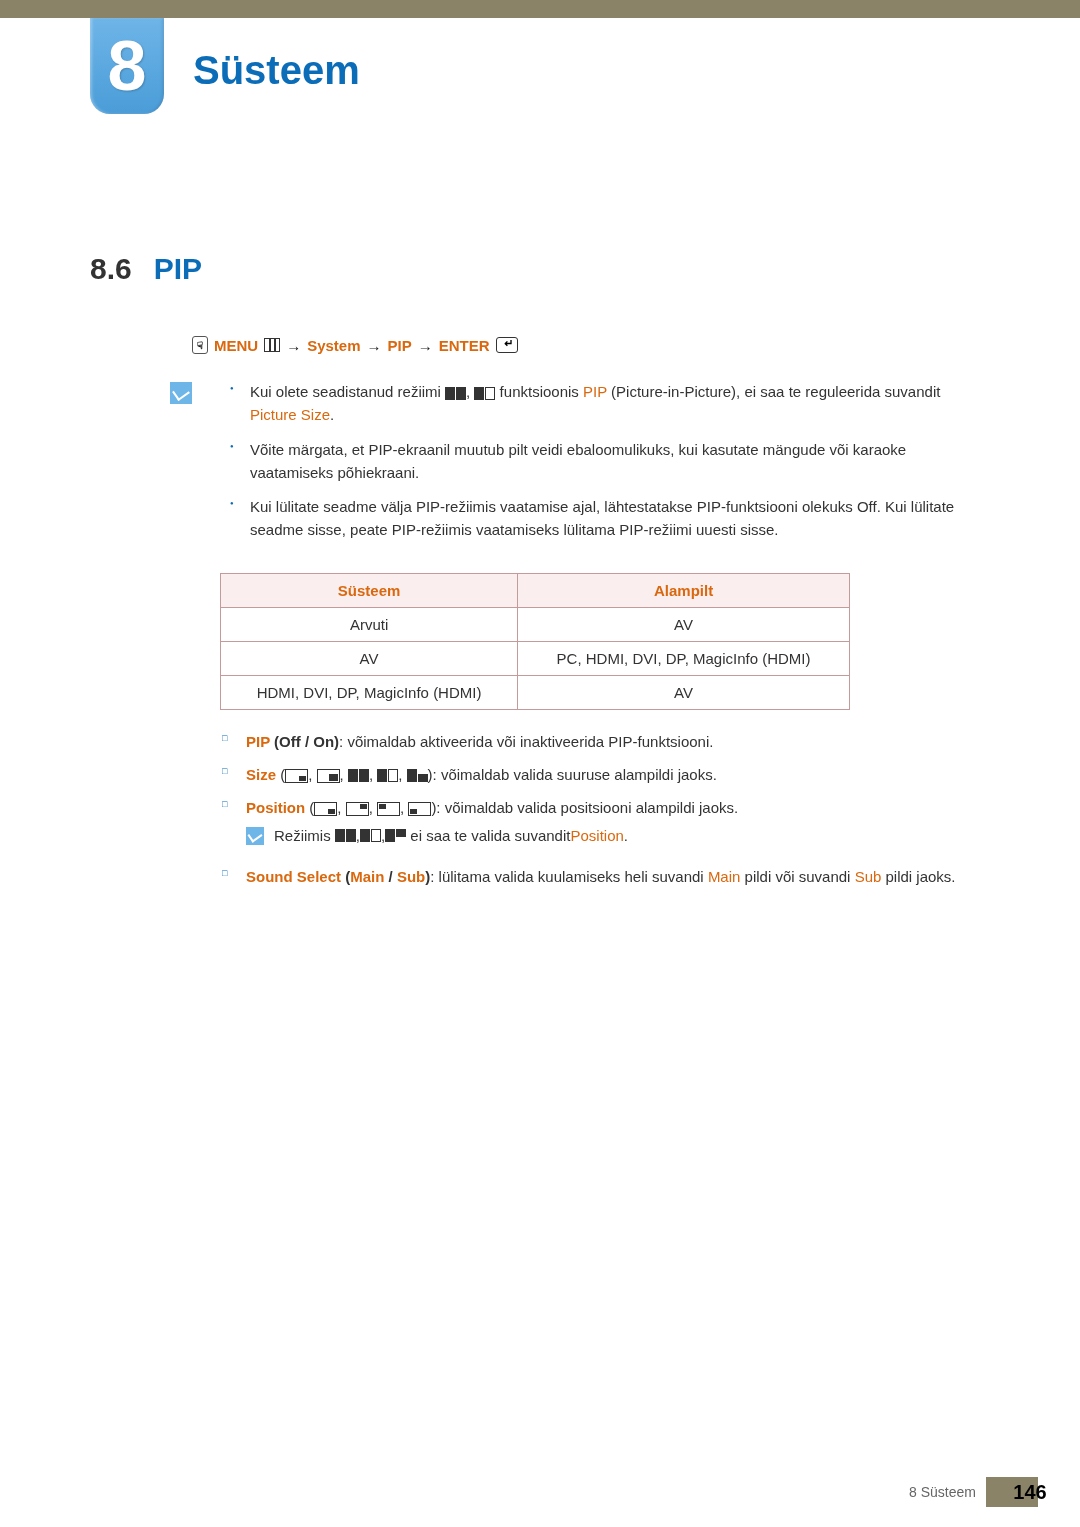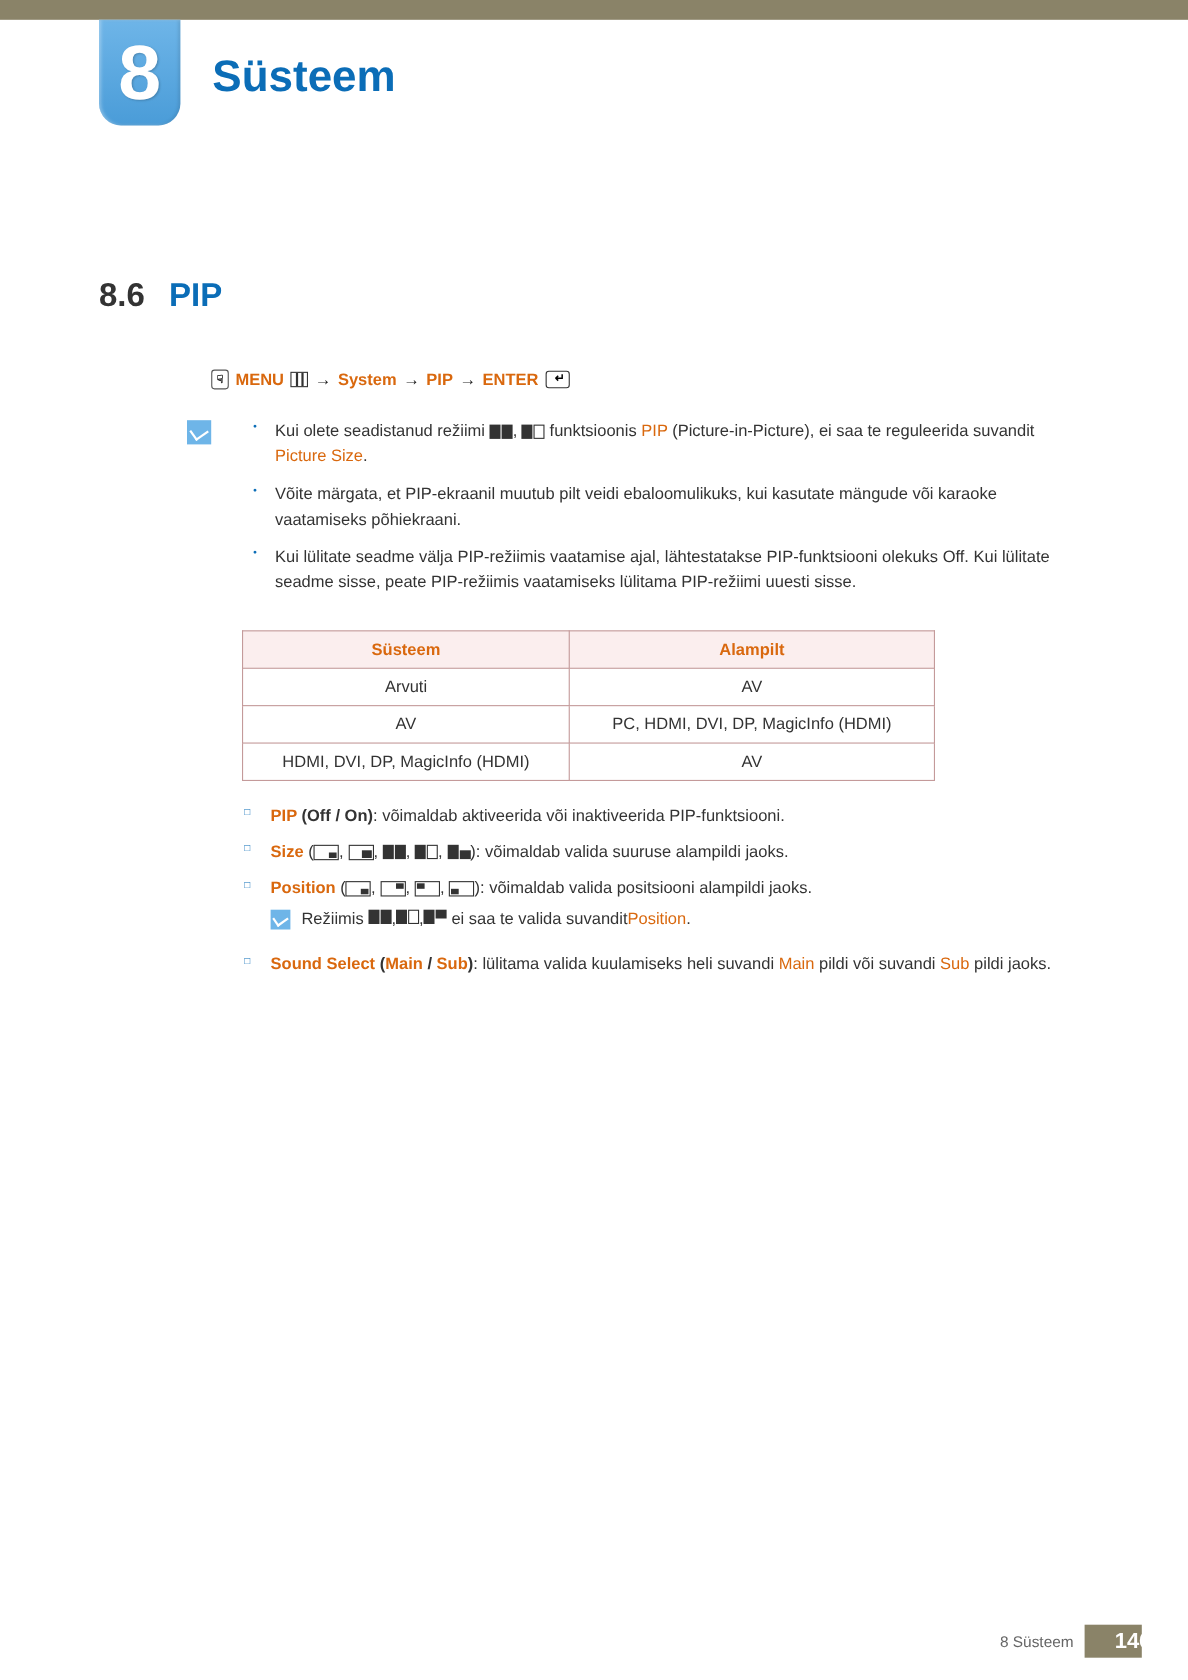--- a/index.html
+++ b/index.html
@@ -290,39 +290,39 @@
       font-size: 9px;
       color: #0b6db7;
     }
     .inline-note {
       margin-left: 156px;
       margin-top: 6px;
       margin-bottom: 10px;
       font-size: 15px;
       color: #333;
       display: flex;
-      align-items: flex-start;
+      align-items: center;
     }
     .footer {
       position: absolute;
       bottom: 20px;
       right: 42px;
       display: flex;
       align-items: center;
       gap: 10px;
     }
     .footer-text {
       font-size: 14px;
       color: #666;
     }
     .page-box {
       width: 52px;
       height: 30px;
       background: #8a8368;
-      color: #ffffff;
+      color: #000000;
       font-size: 20px;
       font-weight: bold;
       display: flex;
       align-items: center;
       justify-content: center;
       padding-left: 36px;
     }
   </style>
 </head>
 <body>

